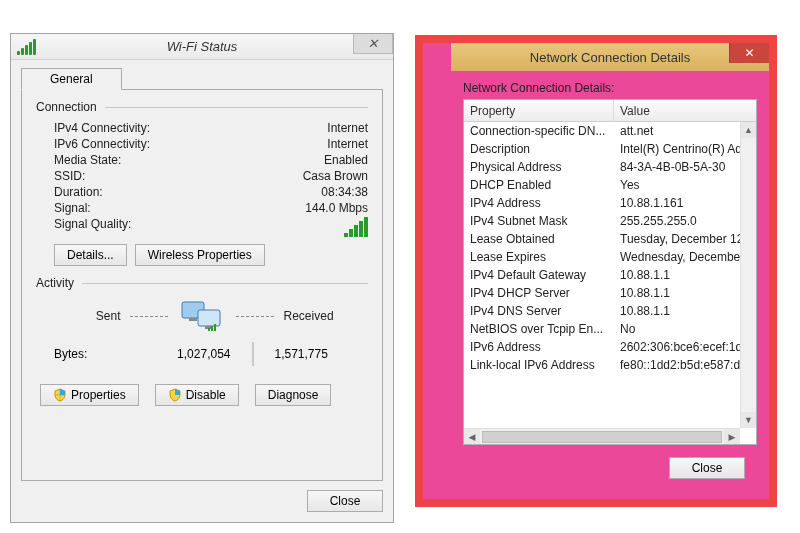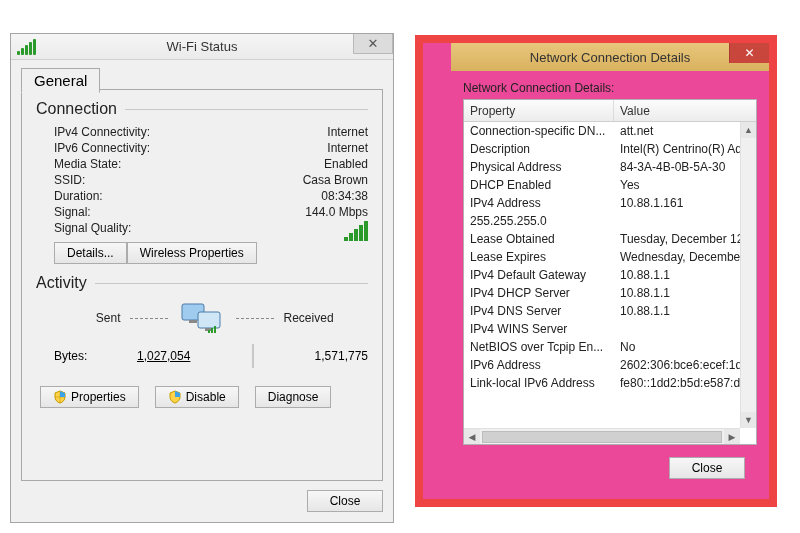--- a/index.html
+++ b/index.html
@@ -23,20 +23,21 @@
     background: #f0f0f0;
     border: 1px solid #a5a5a5;
   }
   .wifi-titlebar {
     height: 26px;
     display: flex;
     align-items: center;
     position: relative;
     background: linear-gradient(#f6f6f6,#eaeaea);
     border-bottom: 1px solid #d0d0d0;
+    font-style: italic;
   }
   .wifi-titlebar .icon {
     margin: 0 6px;
     display: inline-flex;
     align-items: flex-end;
     gap: 1px;
   }
   .sigbar { display:inline-block; width:3px; background:#2a9a2a; border-radius:1px; }
   .sigbar.b1{height:4px} .sigbar.b2{height:7px} .sigbar.b3{height:10px} .sigbar.b4{height:13px} .sigbar.b5{height:16px}
   .wifi-titlebar .title {
@@ -53,44 +54,44 @@
     font-size:13px; color:#555;
     cursor:default;
   }
   .wifi-body { padding: 6px 10px 10px 10px; }
   .tabstrip { position:relative; height:24px; }
   .tab {
     position:absolute; left:0; top:2px;
     background:#f0f0f0;
     border:1px solid #a9a9a9;
     border-bottom:1px solid #f0f0f0;
-    padding:3px 12px;
-    font-size:15px;
+    padding:3px 28px;
+    font-size:12px;
     z-index:2;
   }
   .tabpanel {
     border:1px solid #a9a9a9;
     background:#f0f0f0;
     padding:10px 14px 14px 14px;
     margin-top:-1px;
     height: 392px;
   }
-  .grouplabel { font-size:16px; color:#222; }
+  .grouplabel { font-size:12px; color:#222; }
   .grpline {
     display:flex; align-items:center; margin-bottom:6px;
   }
   .grpline .hr {
     flex:1; height:1px; background:#c8c8c8; margin-left:8px;
   }
   .kvrow {
     display:flex; justify-content:space-between;
     padding:1px 0; font-size:12px; color:#222;
   }
   .kvrow .k { padding-left:18px; }
-  .btnrow { display:flex; padding-left:18px;}
+  .btnrow { display:flex; gap:8px; margin-top:6px; padding-left:18px;}
   .winbtn {
     background:linear-gradient(#f7f7f7,#e6e6e6);
     border:1px solid #acacac;
     padding:3px 12px;
     font-size:12px;
     min-width:70px;
     cursor:default;
     display:inline-flex; align-items:center; justify-content:center; gap:4px;
   }
   .activity {
@@ -102,23 +103,23 @@
   }
   .sentlbl, .rcvlbl { font-size:12px; color:#222; width:90px; }
   .sentlbl{text-align:right} .rcvlbl{text-align:left}
   .dashes { width:40px; border-top:1px dashed #888; height:0; }
   .monitoricon { width:48px; height:40px; position:relative; }
   .monitoricon svg { width:48px; height:40px; }
   .bytesrow {
     display:flex; align-items:center; margin-top:6px; font-size:12px;gap:11px;
   }
   .bytesrow .lbl{ width:90px; padding-left:18px;}
-  .bytesrow .sent{ flex:1; text-align:left;text-decoration:underline;}
+  .bytesrow .sent{ flex:1; text-align:right;}
   .bytesrow .sep{ width:2px; height:24px; background:#c8c8c8; margin:0 10px;}
-  .bytesrow .recv{ flex:1; text-align:right;}
+  .bytesrow .recv{ flex:1; text-align:left;}
   .bottomrow { display:flex; gap:16px; margin-top:18px; padding-left:4px;}
   .shield { width:14px; height:14px; display:inline-flex; }
   .wifi-footer {
     position:absolute; right:10px; bottom:10px;
   }
 
   
   .ncd-window {
     position: absolute;
     left: 415px;
@@ -352,20 +353,21 @@
           </div>
           <div class="gridrow">
             <span class="p">DHCP Enabled</span>
             <span class="v">Yes</span>
           </div>
           <div class="gridrow">
             <span class="p">IPv4 Address</span>
             <span class="v">10.88.1.161</span>
           </div>
           <div class="gridrow">
+            <span class="p">IPv4 Subnet Mask</span>
             <span class="v">255.255.255.0</span>
           </div>
           <div class="gridrow">
             <span class="p">Lease Obtained</span>
             <span class="v">Tuesday, December 12, 2017 4:55:25</span>
           </div>
           <div class="gridrow">
             <span class="p">Lease Expires</span>
             <span class="v">Wednesday, December 13, 2017 4:55:</span>
           </div>
@@ -373,24 +375,20 @@
             <span class="p">IPv4 Default Gateway</span>
             <span class="v">10.88.1.1</span>
           </div>
           <div class="gridrow">
             <span class="p">IPv4 DHCP Server</span>
             <span class="v">10.88.1.1</span>
           </div>
           <div class="gridrow">
             <span class="p">IPv4 DNS Server</span>
             <span class="v">10.88.1.1</span>
-          </div>
-          <div class="gridrow">
-            <span class="p">IPv4 WINS Server</span>
-            <span class="v"></span>
           </div>
           <div class="gridrow">
             <span class="p">NetBIOS over Tcpip En...</span>
             <span class="v">No</span>
           </div>
           <div class="gridrow">
             <span class="p">IPv6 Address</span>
             <span class="v">2602:306:bce6:ecef:1dd2:b5d:e587:d</span>
           </div>
           <div class="gridrow">

